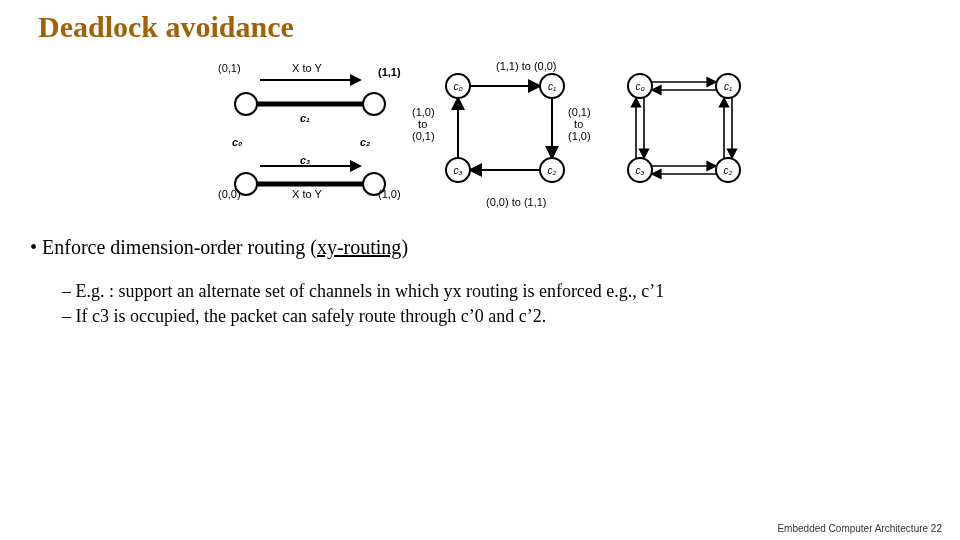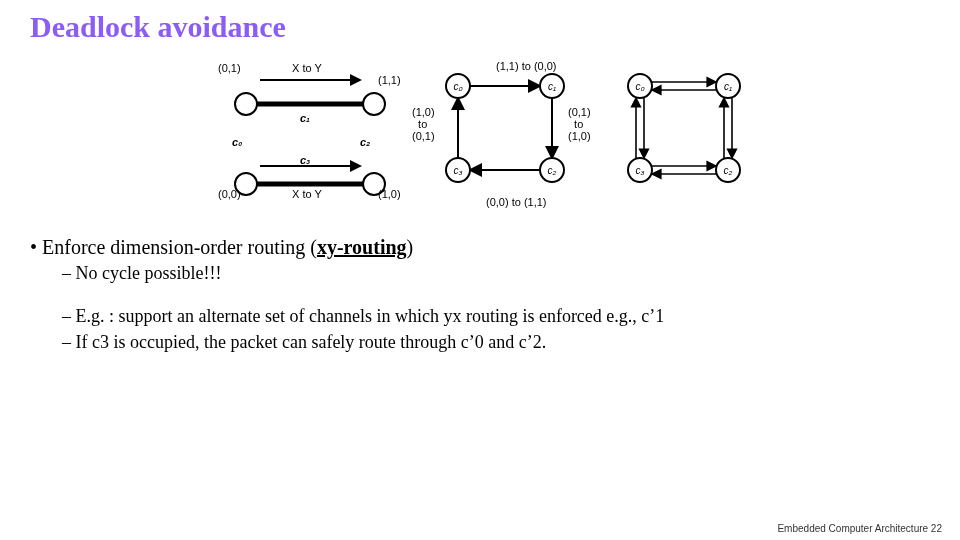--- a/index.html
+++ b/index.html
@@ -12,22 +12,22 @@
     color: #000;
     position: relative;
     overflow: hidden;
   }
   .slide {
     padding: 10px 30px 0 30px;
   }
   .title {
     font-size: 30px;
     font-weight: bold;
-    color: #8b5cf6;
-    margin: 0 0 14px 0;
+    color: #a16207;
+    margin: 0 0 14px 8px;
   }
   .diagram-row {
     display: flex;
     justify-content: center;
     margin-bottom: 36px;
   }
   .diagram {
     position: relative;
   }
   .dlabel {
@@ -42,21 +42,21 @@
   }
   .b1 {
     margin: 0 0 2px 0;
   }
   .b2 {
     margin: 0 0 2px 32px;
     font-size: 18px;
   }
   .xy {
     text-decoration: underline;
-    font-weight: bold;
+    font-weight: normal;
   }
   .gap { height: 18px; }
   .footer {
     position: absolute;
     right: 18px;
     bottom: 6px;
     font-family: Arial, sans-serif;
     font-size: 10px;
     color: #333;
   }
@@ -84,21 +84,21 @@
         <circle cx="46" cy="46" r="11" fill="#fff" stroke="#000" stroke-width="2"></circle>
         <circle cx="174" cy="46" r="11" fill="#fff" stroke="#000" stroke-width="2"></circle>
 
         <line x1="60" y1="108" x2="160" y2="108" stroke="#000" stroke-width="2" marker-end="url(#ah)"></line>
 
         <line x1="40" y1="126" x2="180" y2="126" stroke="#000" stroke-width="5"></line>
         <circle cx="46" cy="126" r="11" fill="#fff" stroke="#000" stroke-width="2"></circle>
         <circle cx="174" cy="126" r="11" fill="#fff" stroke="#000" stroke-width="2"></circle>
       </svg>
       <span class="dlabel" style="left:18px;top:4px;">(0,1)</span>
-      <span class="dlabel" style="left:178px;top:16px;">(1,1)</span>
+      <span class="dlabel" style="left:178px;top:8px;font-weight:bold;">(1,1)</span>
       <span class="dlabel" style="left:92px;top:4px;">X to Y</span>
       <span class="dlabel" style="left:100px;top:54px;font-weight:bold;font-style:italic;">c₁</span>
       <span class="dlabel" style="left:32px;top:78px;font-weight:bold;font-style:italic;">c₀</span>
       <span class="dlabel" style="left:160px;top:78px;font-weight:bold;font-style:italic;">c₂</span>
       <span class="dlabel" style="left:100px;top:96px;font-weight:bold;font-style:italic;">c₃</span>
       <span class="dlabel" style="left:92px;top:130px;">X to Y</span>
       <span class="dlabel" style="left:18px;top:130px;text-align:right;">(0,0)</span>
       <span class="dlabel" style="left:178px;top:130px;">(1,0)</span>
     </div>
 
@@ -162,21 +162,20 @@
         <text x="118" y="32" text-anchor="middle" font-size="10" font-style="italic" font-family="Arial">c₁</text>
         <text x="118" y="116" text-anchor="middle" font-size="10" font-style="italic" font-family="Arial">c₂</text>
         <text x="30" y="116" text-anchor="middle" font-size="10" font-style="italic" font-family="Arial">c₃</text>
       </svg>
     </div>
 
   </div>
 
   <div class="bullets">
     <div class="b1">•&nbsp;<span>Enforce dimension-order routing (</span><span class="xy">xy-routing</span><span>)</span></div>
-    <div class="b2">–&nbsp;<span>No cycle possible!!!</span></div>
 
     <div class="gap"></div>
 
     <div class="b2">–&nbsp;<span>E.g. : support an alternate set of channels in which yx routing is enforced e.g., c’1</span></div>
     <div class="b2">–&nbsp;<span>If c3 is occupied, the packet can safely route through c’0 and c’2.</span></div>
   </div>
 </div>
 
 <div class="footer">Embedded Computer Architecture  22</div>
 

